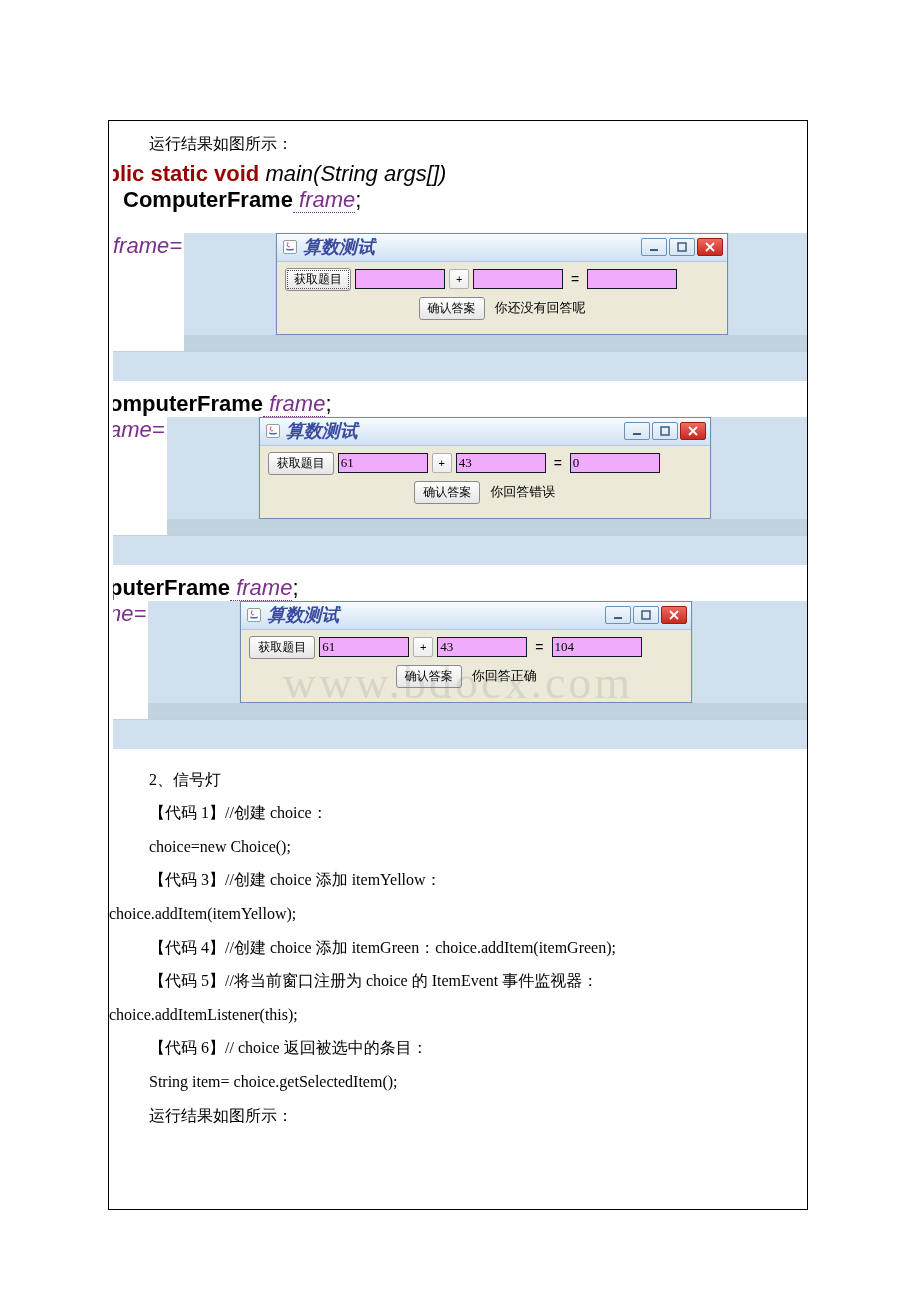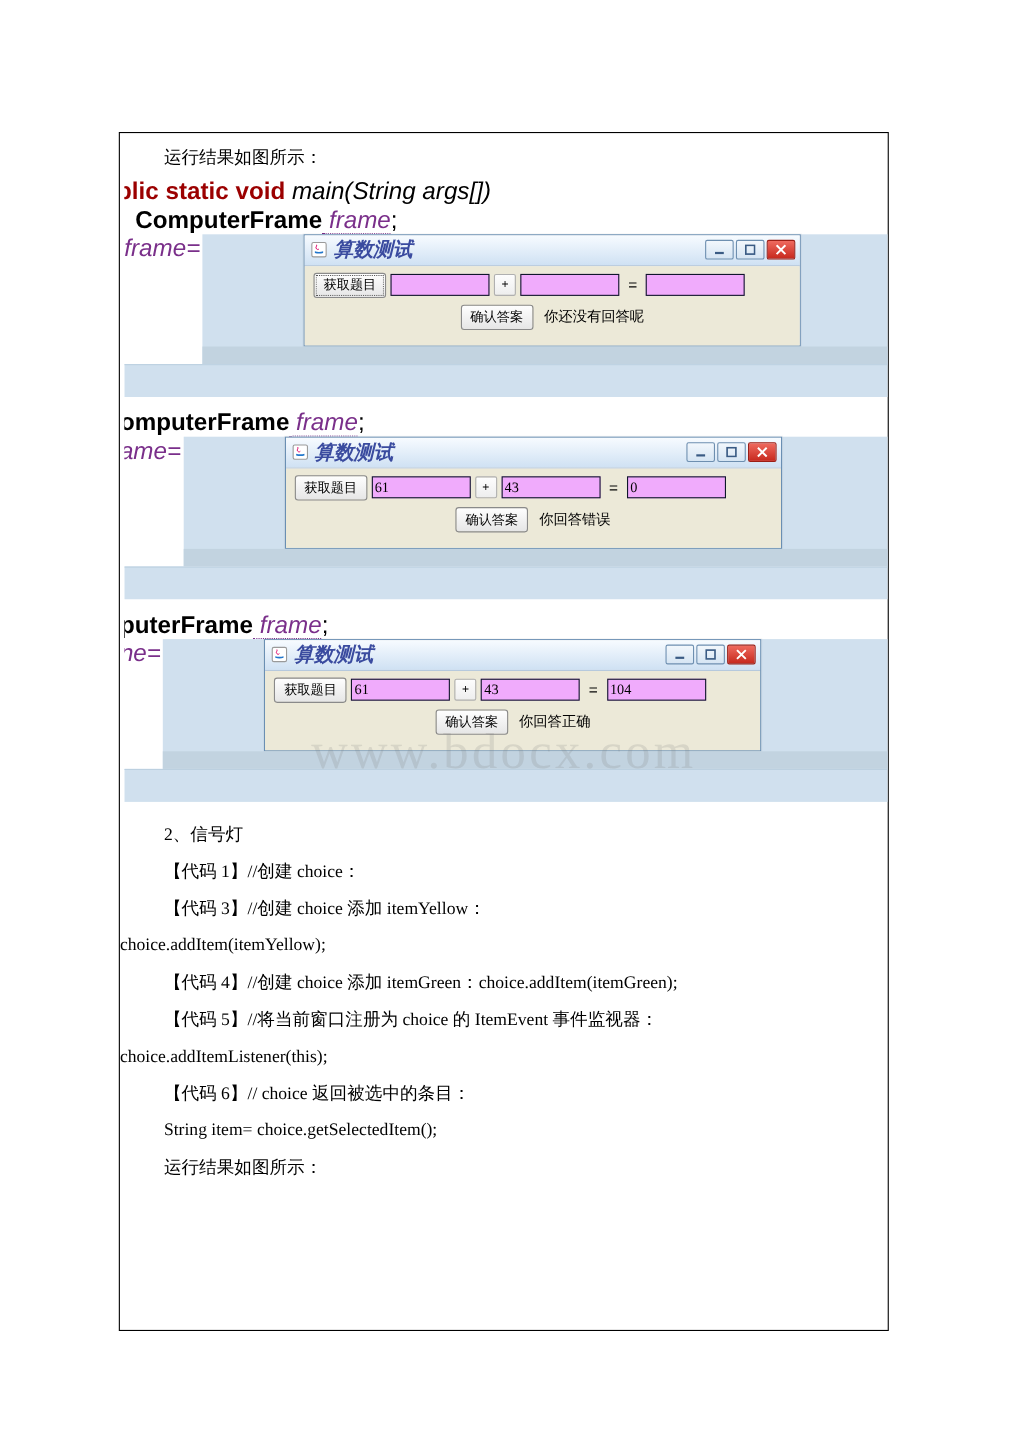--- a/index.html
+++ b/index.html
@@ -178,21 +178,21 @@
     <div class="para">运行结果如图所示：</div>
   </div>
 
   <div class="ide-block" style="position:relative;">
     <div class="code-line1">
       <span class="kw">ublic static void</span><span class="idclr"> main(String args[])</span>
     </div>
     <div class="code-line2">
       <span class="typ">ComputerFrame</span><span class="var"> frame</span><span class="sep">;</span>
     </div>
-    <div style="display:flex; align-items:flex-start;">
+    <div style="display:flex; align-items:flex-start;margin-top:20px;">
       <div class="code-line3" style="flex:0 0 auto; padding-right:2px;">
         <span class="var" style="border-bottom:none;">frame=</span>
       </div>
       <div class="dlg-wrap first" style="flex:1; position:relative;">
 
         <div class="dlg">
           <div class="titlebar">
             <span class="java-ico">
               <svg viewBox="0 0 16 16">
                   <path d="M5 2c1 2-2 3 0 5 1 1 2 1 3 0" stroke="#d06" fill="none" stroke-width="1.2"></path>
@@ -351,20 +351,21 @@
         </div>
         <div class="gray-strip"></div>
       </div>
     </div>
     <div class="strip-pad"></div>
   </div>
 
   <div style="height:14px"></div>
   <div class="para">2、信号灯</div>
   <div class="para">【代码 1】//创建 choice：</div>
+  <div class="para">choice=new Choice();</div>
   <div class="para">【代码 3】//创建 choice 添加 itemYellow：</div>
   <div class="para-nopad">choice.addItem(itemYellow);</div>
   <div class="para">【代码 4】//创建 choice 添加 itemGreen：choice.addItem(itemGreen);</div>
   <div class="para">【代码 5】//将当前窗口注册为 choice 的 ItemEvent 事件监视器：</div>
   <div class="para-nopad">choice.addItemListener(this);</div>
   <div class="para">【代码 6】// choice 返回被选中的条目：</div>
   <div class="para">String item= choice.getSelectedItem();</div>
   <div class="para">运行结果如图所示：</div>
 
   <div class="watermark">www.bdocx.com</div>

